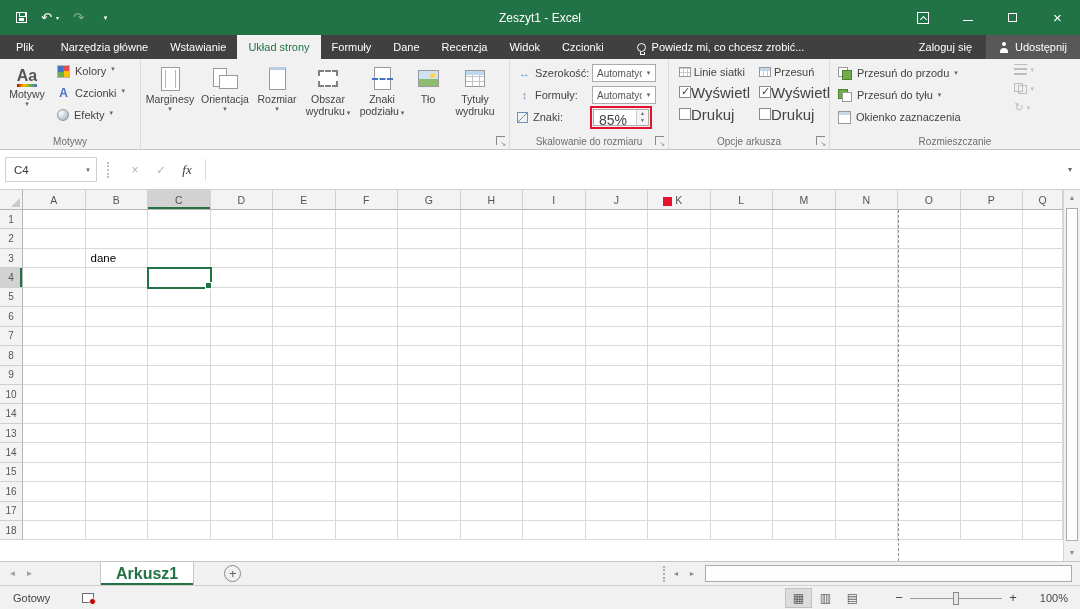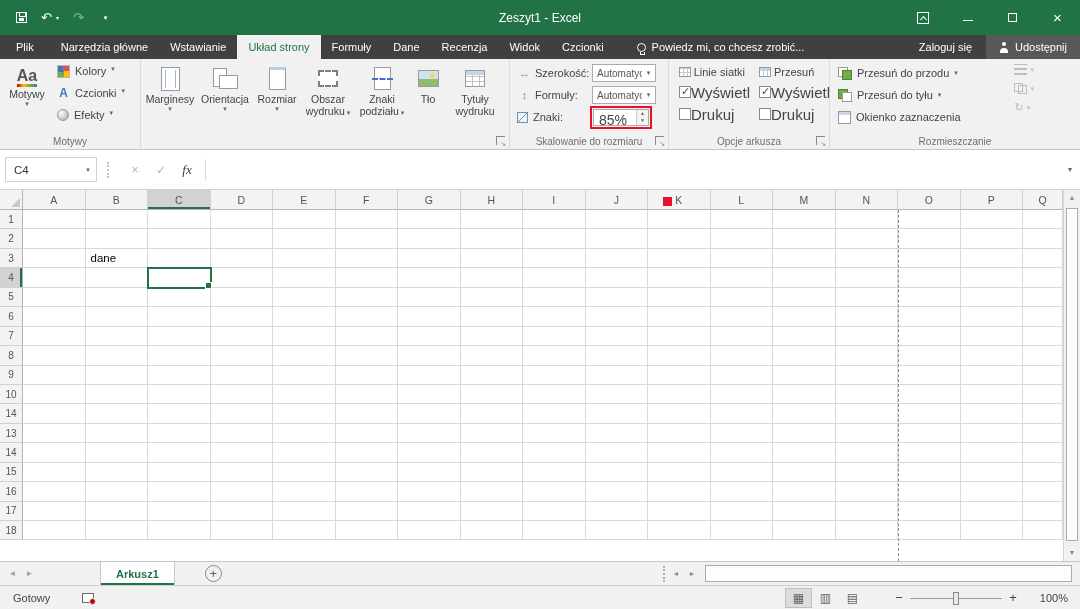--- a/index.html
+++ b/index.html
@@ -159,21 +159,21 @@
   .redmark{position:absolute;left:663px;top:7px;width:9px;height:9px;background:#e8112d;z-index:4;}
   .vscroll{position:absolute;top:0;right:0;width:17px;height:371px;background:#f1f1f1;border-left:1px solid #d4d4d4;display:flex;flex-direction:column;z-index:5;}
   .vs-arrow{height:16px;line-height:16px;text-align:center;font-size:7px;color:#8a8a8a;}
   .vs-track{flex:1;position:relative;}
   .vs-thumb{position:absolute;left:2px;right:2px;top:2px;bottom:4px;background:#fdfdfd;border:1px solid #ababab;}
 
   
   .sheetbar{position:absolute;left:0;top:561px;width:100%;height:24px;background:#f1f1f1;border-top:1px solid #c6c6c6;display:flex;align-items:stretch;}
   .nav-arrow{width:17px;display:flex;align-items:center;justify-content:center;font-size:8px;color:#a0a0a0;}
   .nav-arrow:first-child{margin-left:4px;}
-  .sheettab{margin-left:62px;background:#fff;color:#217346;font-weight:bold;font-size:11px;padding:0 15px;display:flex;align-items:center;border-left:1px solid #c6c6c6;border-right:1px solid #c6c6c6;box-shadow:inset 0 -2px 0 #217346;}
+  .sheettab{margin-left:62px;background:#fff;color:#217346;font-weight:bold;font-size:16px;padding:0 15px;display:flex;align-items:center;border-left:1px solid #c6c6c6;border-right:1px solid #c6c6c6;box-shadow:inset 0 -2px 0 #217346;}
   .addsheet{width:17px;height:17px;border:1px solid #8a8a8a;border-radius:50%;margin:3px 0 0 30px;display:flex;align-items:center;justify-content:center;color:#5f5f5f;font-size:13px;line-height:13px;}
   .tab-splitter{margin-left:auto;width:5px;border-left:2px dotted #b0b0b0;height:16px;align-self:center;}
   .hscroll{width:412px;display:flex;align-items:center;}
   .hs-arrow{width:16px;text-align:center;font-size:7px;color:#8a8a8a;}
   .hs-track{flex:1;height:100%;position:relative;margin-right:2px;}
   .hs-thumb{position:absolute;left:5px;right:6px;top:3px;bottom:3px;background:#fdfdfd;border:1px solid #ababab;}
 
   
   .statusbar{position:absolute;left:0;top:585px;width:100%;height:24px;background:#f1f1f1;border-top:1px solid #d2d0ce;display:flex;align-items:center;font-size:11px;color:#444;}
   .sb-mode{margin-left:13px;}

